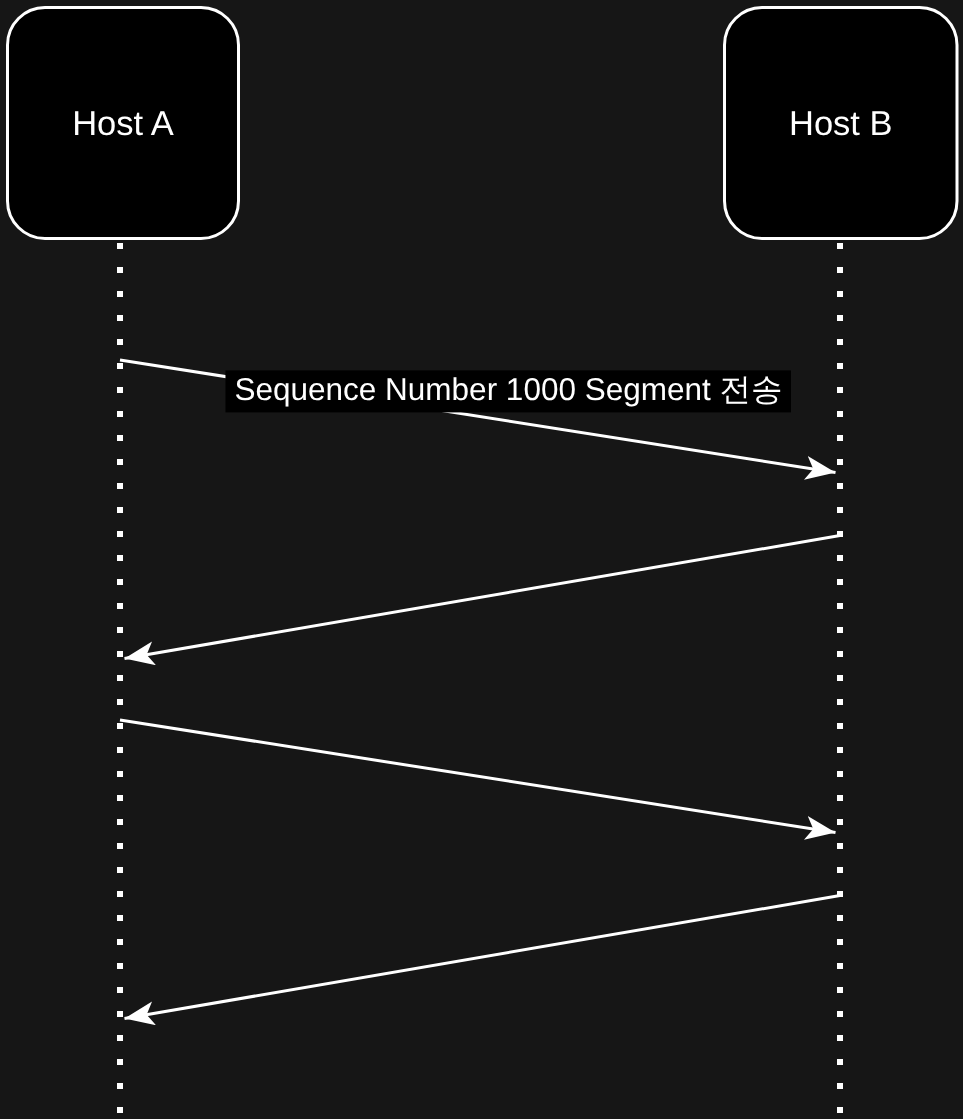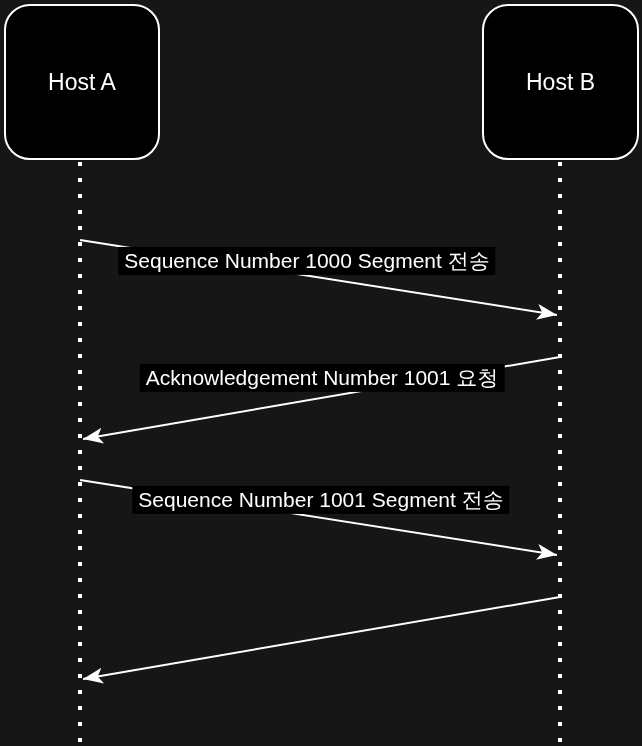--- a/index.html
+++ b/index.html
@@ -96,17 +96,15 @@
       <marker id="arrowhead" markerUnits="userSpaceOnUse" markerWidth="22" markerHeight="18" refX="20" refY="8" orient="auto">
         <path class="arrowhead-shape" d="M0,0 L20,8 L0,16 L5,8 Z"></path>
       </marker>
     </defs>
     <line x1="80" y1="240" x2="557" y2="315" marker-end="url(#arrowhead)"></line>
     <line x1="560" y1="357" x2="83" y2="439" marker-end="url(#arrowhead)"></line>
     <line x1="80" y1="480" x2="557" y2="555" marker-end="url(#arrowhead)"></line>
     <line x1="560" y1="597" x2="83" y2="679" marker-end="url(#arrowhead)"></line>
   </svg>
 
-  <div class="msg-label" style="left:307px; top:261px">Sequence Number 1000 Segment 전송</div>
-  <div class="msg-label" style="left:322px; top:378px">Acknowledgement Number 1001 요청</div>
-  <div class="msg-label" style="left:321px; top:500px">Sequence Number 1001 Segment 전송</div>
+  <div class="msg-label" style="left:339px; top:261px">Sequence Number 1000 Segment 전송</div>
 
 </div>
 
 </body></html>

